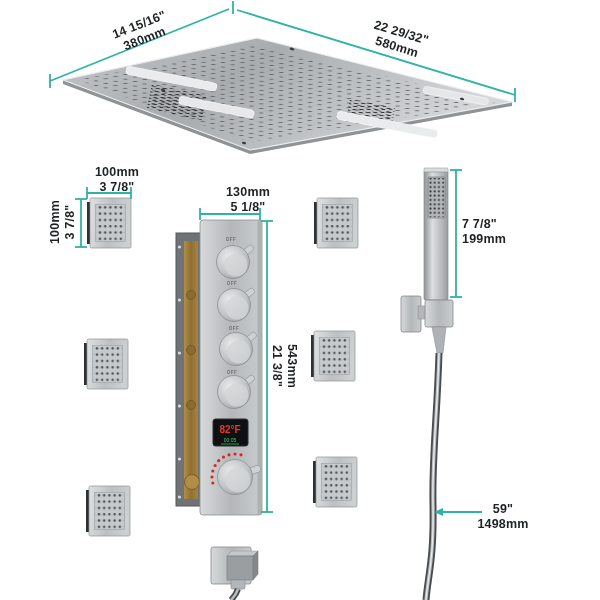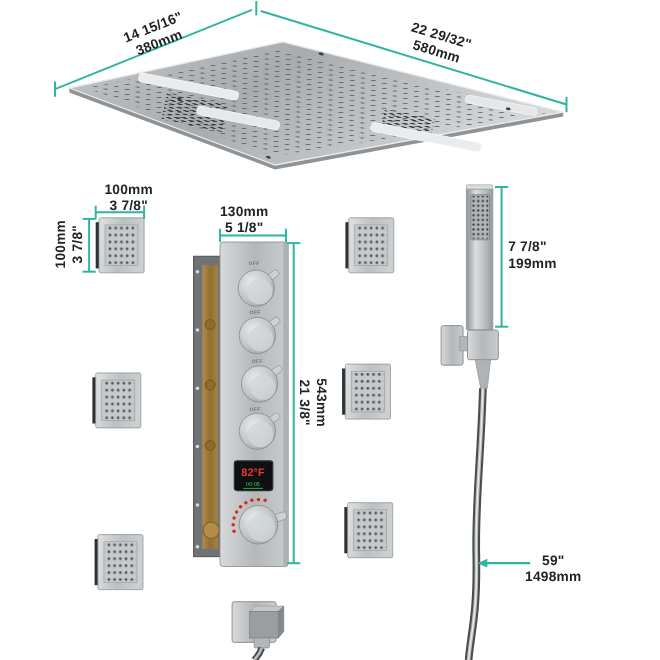--- a/index.html
+++ b/index.html
@@ -269,21 +269,21 @@
 <div class="lbl" style="left:117px;top:180px">
   <div>100mm</div>
   <div>3 7/8"</div>
 </div>
 
 <div class="lbl" style="left:63px;top:222px;--rot:-90deg">
   <div>100mm</div>
   <div>3 7/8"</div>
 </div>
 
-<div class="lbl" style="left:222px;top:200px">
+<div class="lbl" style="left:248px;top:200px">
   <div>130mm</div>
   <div>5 1/8"</div>
 </div>
 
 <div class="lbl vert" style="left:284px;top:366px">
   <div>543mm</div>
   <div>21 3/8"</div>
 </div>
 
 <div class="lbl left" style="left:462px;top:232px">

